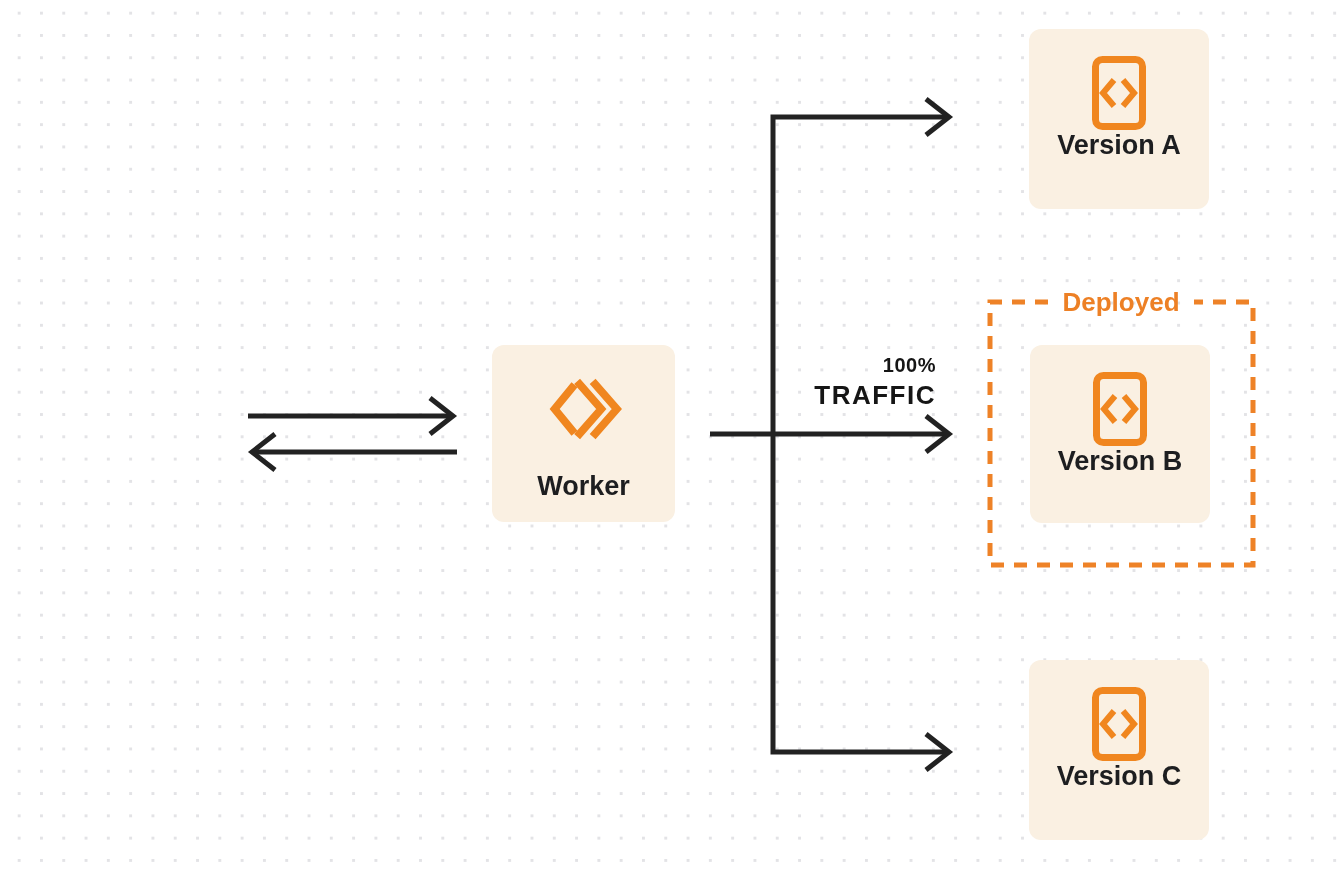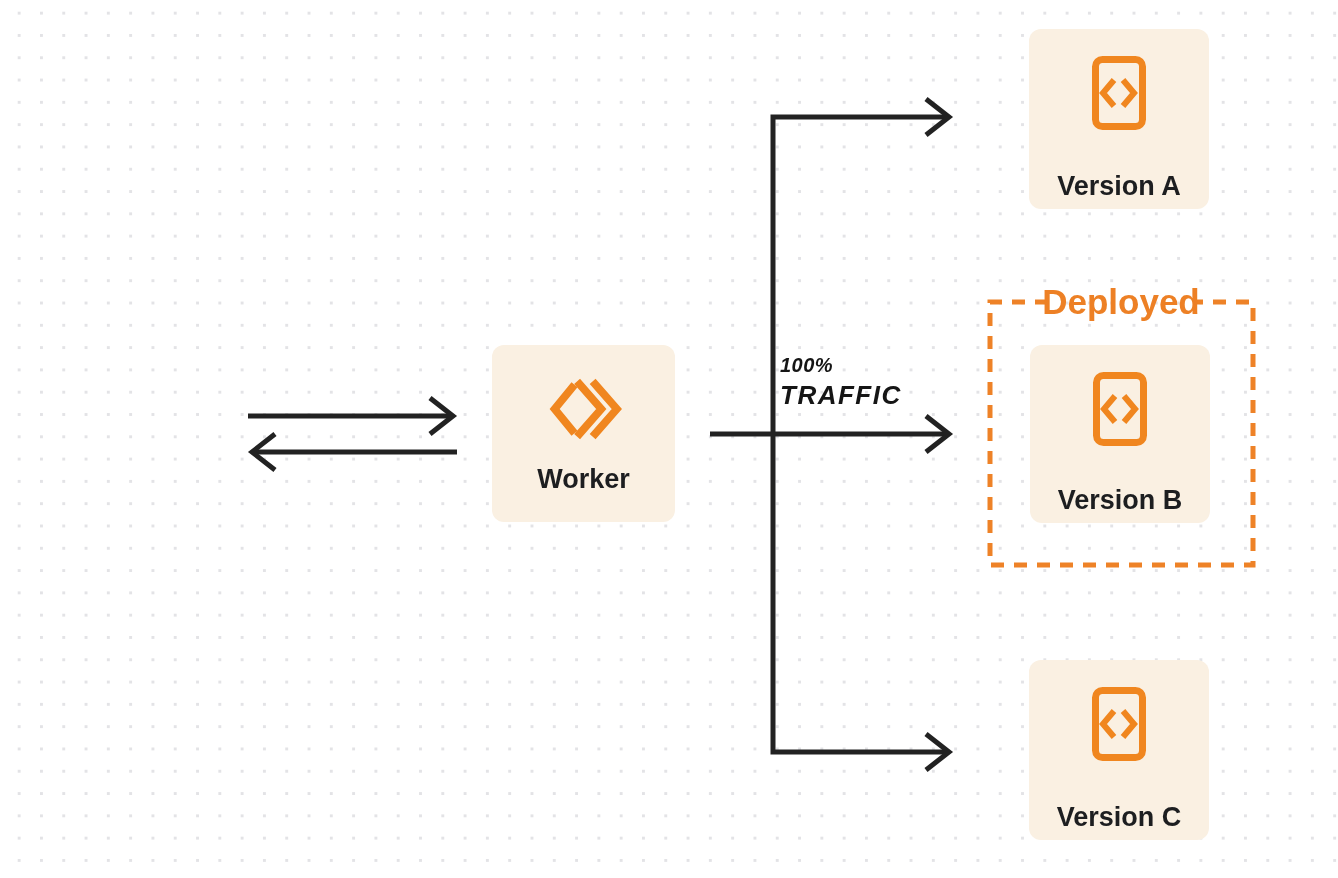--- a/index.html
+++ b/index.html
@@ -41,57 +41,55 @@
     left: 31px; top: 344px;
     width: 182px; height: 181px;
     background: #f5f6f7;
     border-radius: 10px;
     justify-content: center;
   }
   .worker-box {
     left: 492px; top: 345px;
     width: 183px; height: 177px;
     background: #faf0e2;
-    padding: 24px 0 28px 0;
+    padding: 24px 0 21px 0;
     justify-content: space-between;
   }
   .version-box {
     width: 180px; height: 180px;
     background: #faf0e2;
     padding: 27px 0 8px 0;
-    justify-content: space-between;
   }
   .version-a-box { left: 1029px; top: 29px; }
   .version-b-box { left: 1030px; top: 345px; height: 178px; }
   .version-c-box { left: 1029px; top: 660px; }
   .traffic-label {
     position: absolute;
     left: 780px; top: 350px;
     width: 156px;
-    text-align: left;
+    text-align: right;
     color: #151515;
     font-weight: 700;
-    font-style: italic;
   }
   .traffic-label .line1 {
     font-size: 20px;
     line-height: 30px;
     letter-spacing: 0.5px;
   }
   .traffic-label .line2 {
     font-size: 26px;
     line-height: 30px;
     letter-spacing: 1.5px;
   }
   .deployed-label {
     position: absolute;
     left: 1041px; top: 287px;
     width: 160px;
     text-align: center;
-    font-size: 35px;
+    font-size: 26px;
     font-weight: 700;
     color: #ed8025;
     line-height: 30px;
   }
 </style>
 </head>
 <body>
 
 <div class="canvas">
 

